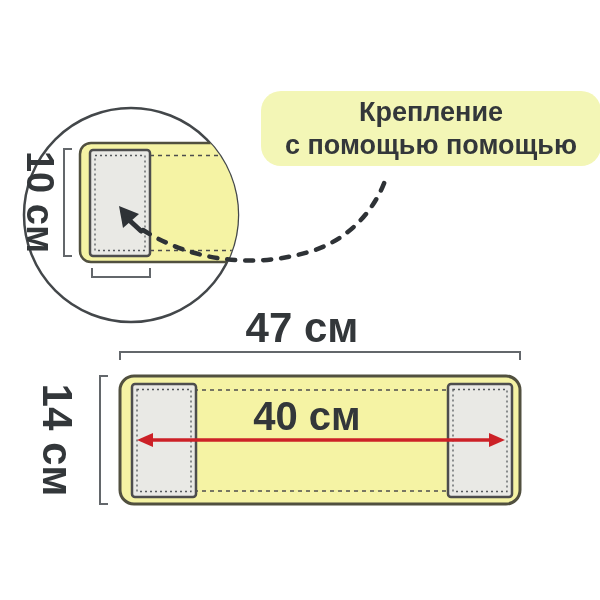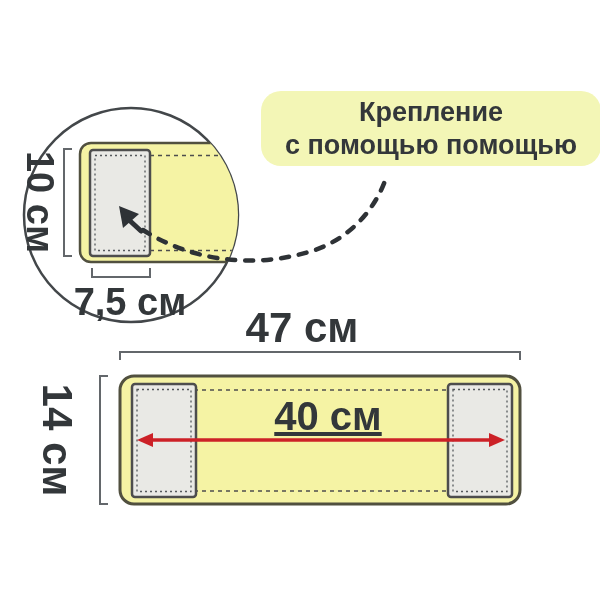--- a/index.html
+++ b/index.html
@@ -82,21 +82,20 @@
     </g>
   </svg>
 
   <div id="callout">
     <div class="line">Крепление</div>
     <div class="line">с помощью помощью</div>
   </div>
 
   <div class="dim-label dim-med rot90" style="left:-40px;top:183px;width:160px;height:38px;">10 см</div>
 
-  <div class="dim-label dim-med" style="left:50px;top:283px;width:160px;">7,5 см</div>
 
   <div class="dim-label dim-large" style="left:182px;top:307px;width:240px;">47 см</div>
 
   <div class="dim-label dim-large rot90" style="left:-23px;top:419px;width:160px;height:42px;">14 см</div>
 
-  <div class="dim-label" style="left:208px;top:396px;width:240px;font-size:40px;text-decoration:underline;">40 см</div>
+  <div class="dim-label" style="left:187px;top:396px;width:240px;font-size:40px;">40 см</div>
 
 </div>
 
 </body></html>

